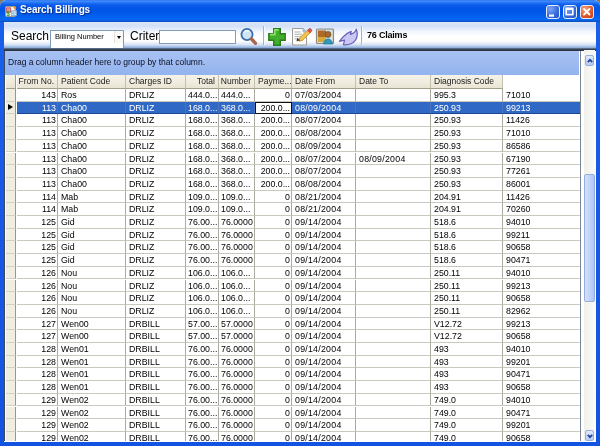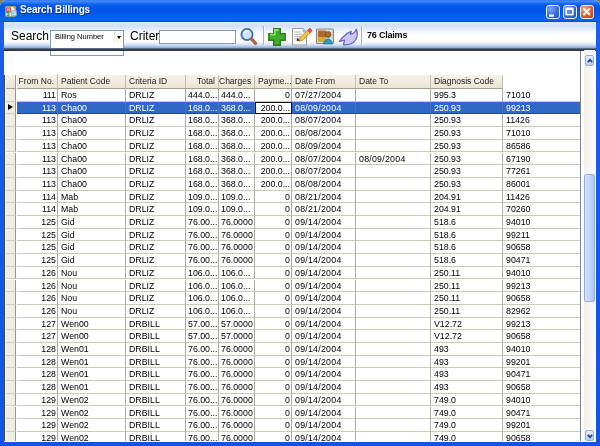--- a/index.html
+++ b/index.html
@@ -17,21 +17,21 @@
 #bclose{left:580px;background:radial-gradient(circle at 30% 25%,#f5a584 0%,#e25a2d 55%,#bb3a0f 100%)}
 
 #bleft,#bright{position:absolute;top:22px;width:4px;height:420px;background:linear-gradient(180deg,#1a5fec,#1253e2)}
 #bleft{left:0}#bright{left:596px}
 #bbot{position:absolute;left:0;top:442px;width:600px;height:4px;background:#1253e2}
 
 #tool{position:absolute;left:4px;top:22px;width:592px;height:26px;
  background:linear-gradient(180deg,#dbe7fa 0%,#d2e0f8 15%,#f3f7fd 38%,#ffffff 55%,#fdfdfc 74%,#d5e1f4 88%,#86a8da 100%)}
 .tlabel{position:absolute;font-size:12px;color:#000;line-height:26px;top:1px}
 .tsep{position:absolute;top:4px;width:1px;height:19px;background:#9cb3de;box-shadow:1px 0 0 #f4f8fe}
-#combo{position:absolute;left:46px;top:8px;width:74px;height:26px;background:#fff;border:1px solid #7f9db9;font-size:7.5px;line-height:12px}
+#combo{position:absolute;left:46px;top:8px;width:74px;height:20px;background:#fff;border:1px solid #7f9db9;font-size:7.5px;line-height:12px}
 #combo .ct{position:absolute;left:4px;top:1px;line-height:10px}
 #combo .cbt{position:absolute;right:0px;top:0px;width:9px;height:12px;background:#fbfaf7;border-left:1px solid #e3e1d8}
 #combo .arr{position:absolute;right:2px;top:5px;width:0;height:0;border-left:2.5px solid transparent;border-right:2.5px solid transparent;border-top:3.5px solid #000}
 #crit{position:absolute;left:155px;top:8px;width:77px;height:14px;background:#fff;border:1px solid #7f9db9}
 #claims{position:absolute;left:363px;top:0;font-size:9px;font-weight:bold;line-height:26px;letter-spacing:-0.2px}
 
 #dline{position:absolute;left:4px;top:48px;width:592px;height:3px;background:linear-gradient(180deg,#6a82a4 0%,#3a4458 45%,#262c38 100%)}
 
 #gpanel{position:absolute;left:4px;top:51px;width:575px;height:24px;background:linear-gradient(180deg,#a9c2f3,#92b3ee);border-left:1px solid #3c4a5e}
 #gpanel span{position:absolute;left:3px;top:6px;font-size:8.5px;color:#0c1020}
@@ -136,42 +136,45 @@
   <g>
     <path d="M352.3 7.2 C351.6 9.8 349.4 11.6 346.4 12.4 L347.2 9.4 C343.6 10.6 340.6 12.8 338.4 15.6 L335.4 19.4 L340.6 18.2 L339.4 22.6 C344 23.4 349.4 21.8 351.6 18 C353.8 14.2 353.4 10 352.3 7.2 Z" fill="#cac7f2" stroke="#665eba" stroke-width="1.2" stroke-linejoin="round"></path>
   </g>
 </svg>
 
     <div class="tsep" style="left:259px"></div>
     <div class="tsep" style="left:357px"></div>
     <div id="claims">76 Claims</div>
   </div>
   <div id="dline"></div>
+  <div id="gpanel">
+      <span>Drag a column header here to group by that column.</span>
+    </div>
   <div id="hdr">
     <div id="ghdr-ind"></div>
     <div class="h r" style="left:12px;width:41px">From No.</div>
 <div class="h l" style="left:53px;width:68px">Patient Code</div>
-<div class="h l" style="left:121px;width:60px">Criteria ID</div>
+<div class="h l" style="left:121px;width:60px">Charges ID</div>
 <div class="h r" style="left:181px;width:33px">Total</div>
-<div class="h r" style="left:214px;width:36px">Charges</div>
+<div class="h r" style="left:214px;width:36px">Number</div>
 <div class="h l" style="left:250px;width:37px">Payme...</div>
 <div class="h l" style="left:287px;width:64px">Date From</div>
 <div class="h l" style="left:351px;width:75px">Date To</div>
 <div class="h l" style="left:426px;width:72px">Diagnosis Code</div>
   </div>
   <div id="grid">
     <div class="row" style="top:0.00px">
         <div class="ind"></div>
-        <div class="c r" style="left:12px;width:41px">111</div>
+        <div class="c r" style="left:12px;width:41px">143</div>
         <div class="c l" style="left:53px;width:68px">Ros</div>
         <div class="c l" style="left:121px;width:60px">DRLIZ</div>
         <div class="c n" style="left:181px;width:33px">444.0...</div>
         <div class="c n" style="left:214px;width:36px">444.0...</div>
         <div class="c r" style="left:250px;width:37px">0</div>
-        <div class="c l d" style="left:287px;width:64px">07/27/2004</div>
+        <div class="c l d" style="left:287px;width:64px">07/03/2004</div>
         <div class="c l d" style="left:351px;width:75px"></div>
         <div class="c l" style="left:426px;width:72px">995.3</div>
         <div class="c l" style="left:498px;width:78px">71010</div>
       </div>
 <div class="row sel" style="top:12.70px">
         <div class="ind">
           <div class="arrow"></div>
         </div>
         <div class="c r" style="left:12px;width:41px">113</div>
         <div class="c l" style="left:53px;width:68px">Cha00</div>

